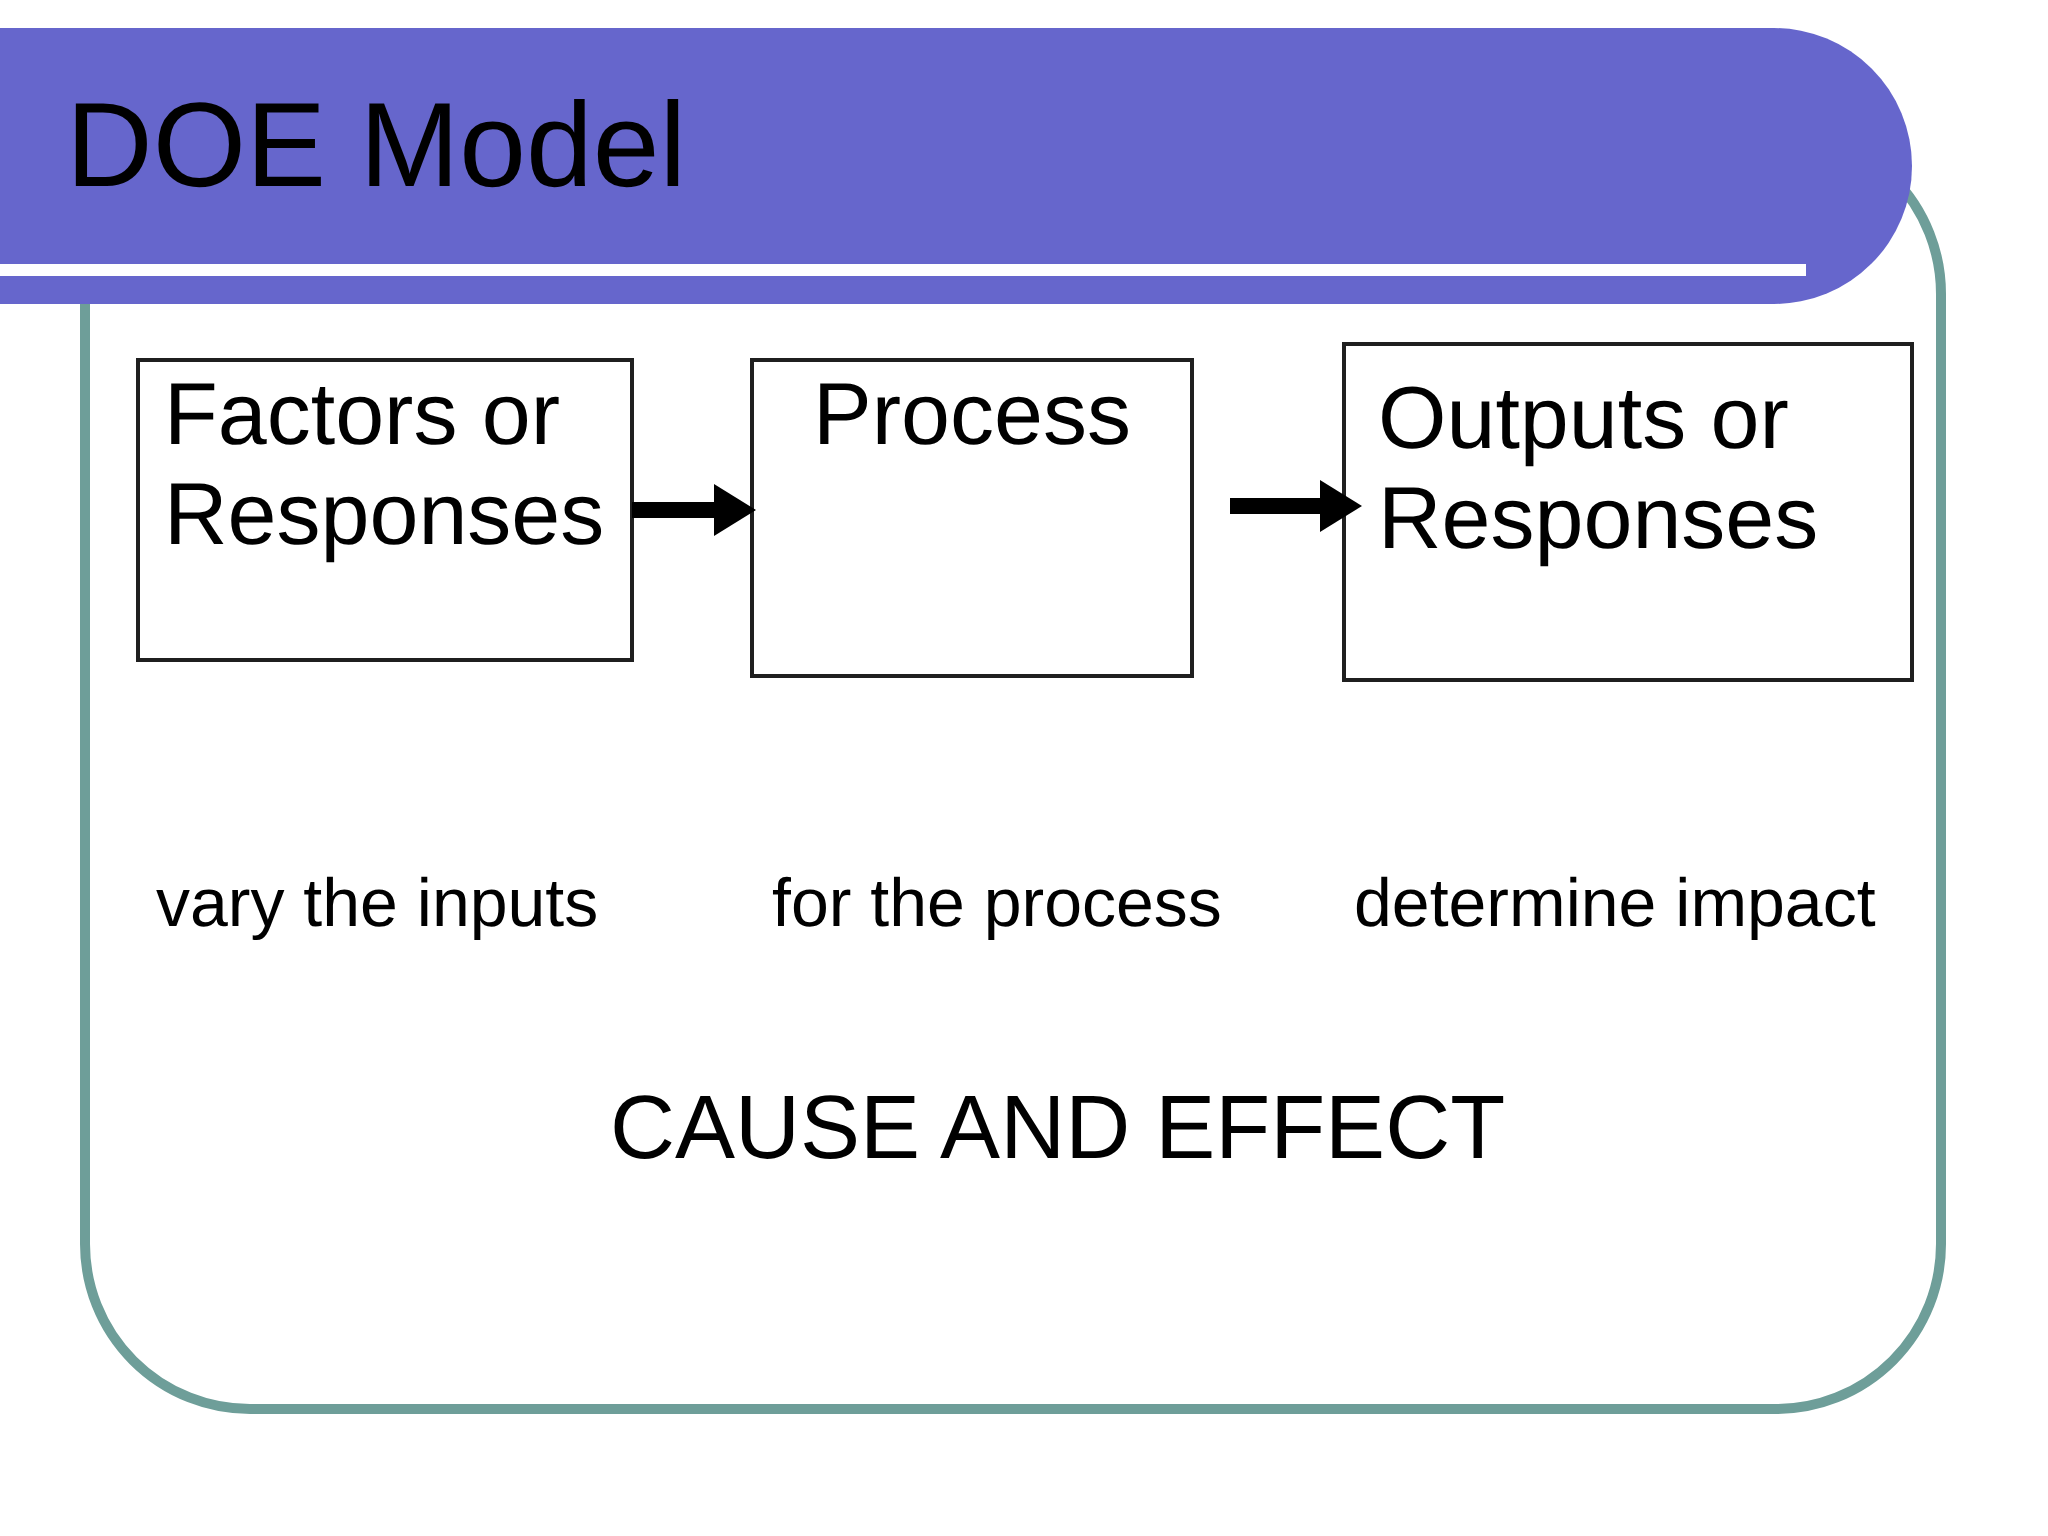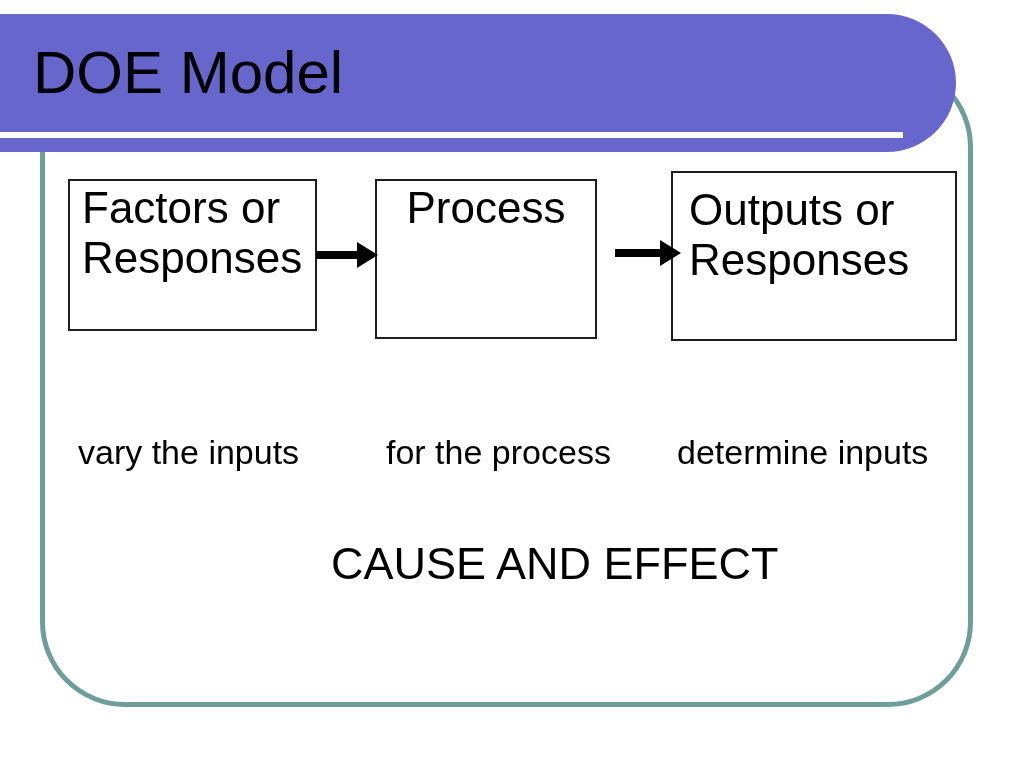--- a/index.html
+++ b/index.html
@@ -138,21 +138,20 @@
 
   
   .caption {
     position: absolute;
     left: 305px;
     top: 541px;
     font-size: 45px;
     line-height: 1;
     white-space: nowrap;
     z-index: 3;
-    margin-left: 26px;
   }
 </style>
 </head>
 <body>
 
 <div class="slide">
 
   <div class="content-frame"></div>
 
   <div class="title-banner">
@@ -179,17 +178,17 @@
     <div class="head"></div>
   </div>
 
   <div class="dbox dbox-outputs">
     <span>Outputs or</span><br>
     <span>Responses</span>
   </div>
 
   <div class="sublabel sublabel-2">for the process</div>
   <div class="sublabel sublabel-1">vary the inputs</div>
-  <div class="sublabel sublabel-3">determine inputs</div>
+  <div class="sublabel sublabel-3">determine impact</div>
 
   <div class="caption">CAUSE AND EFFECT</div>
 
 </div>
 
 </body></html>

